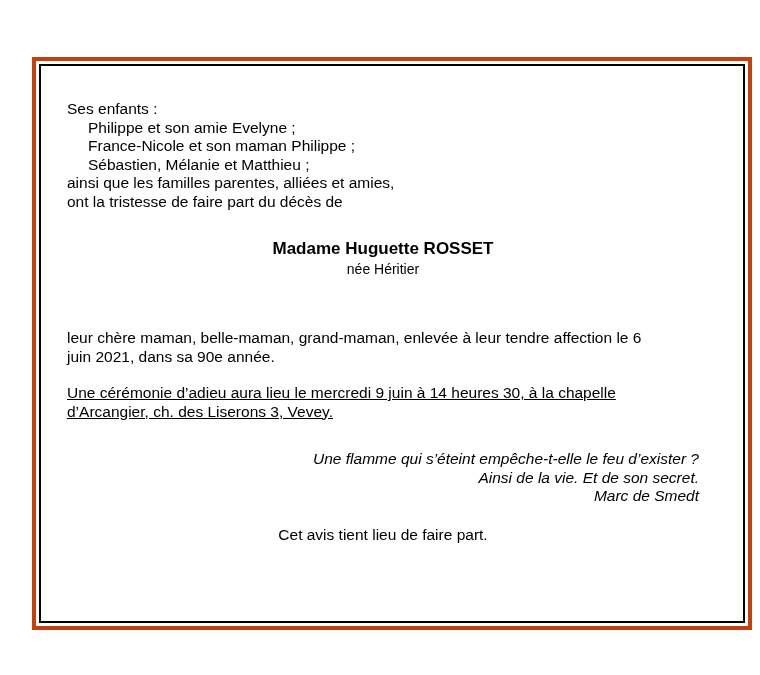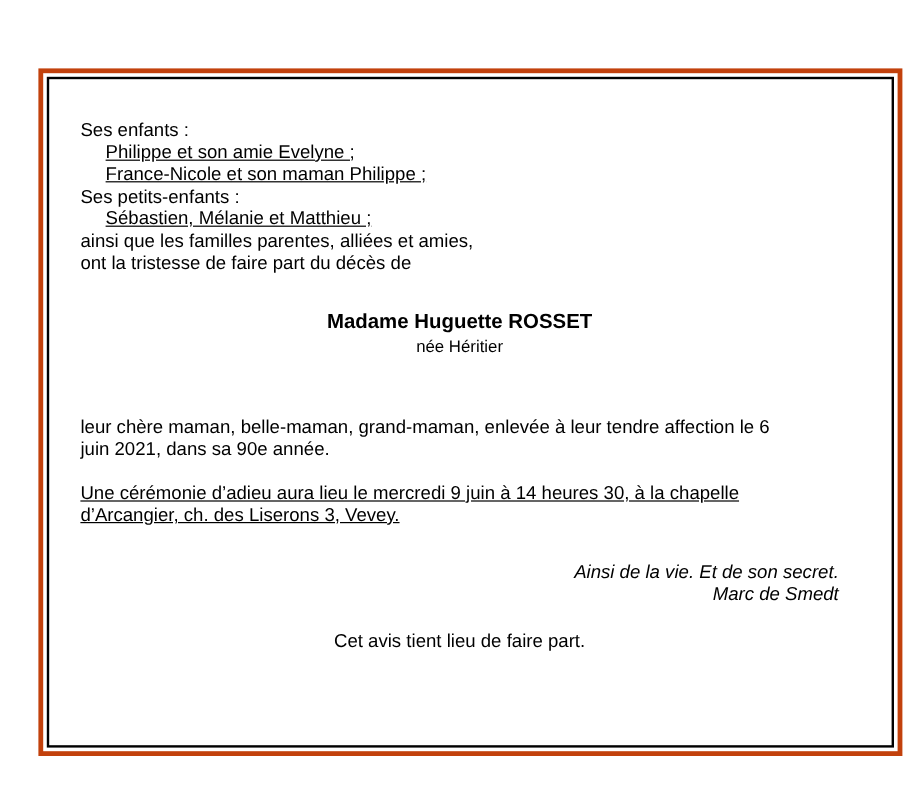--- a/index.html
+++ b/index.html
@@ -32,21 +32,21 @@
   }
   .content {
     position: absolute;
     inset: 0;
     padding: 34px 44px 0 26px;
     font-size: 15.5px;
     line-height: 18.5px;
     overflow: hidden;
   }
   .line { white-space: nowrap; }
-  .family-list .indent { padding-left: 21px; text-decoration: underline; }
+  .family-list .indent { padding-left: 21px; }
   .deceased-block {
     margin-top: 28px;
     text-align: center;
   }
   .deceased-name {
     font-weight: bold;
     font-size: 17px;
     line-height: 20px;
     white-space: nowrap;
     text-align: center;
@@ -72,21 +72,20 @@
 <body>
 
 <div class="frame-outer">
   <div class="frame-inner">
     <div class="content">
 
       <div class="family-list">
         <div class="line">Ses enfants :</div>
         <div class="line indent">Philippe et son amie Evelyne ;</div>
         <div class="line indent">France-Nicole et son maman Philippe ;</div>
-        <div class="line">Ses petits-enfants :</div>
         <div class="line indent">Sébastien, Mélanie et Matthieu ;</div>
         <div class="line">ainsi que les familles parentes, alliées et amies,</div>
         <div class="line">ont la tristesse de faire part du décès de</div>
       </div>
 
       <div class="deceased-block">
         <div class="deceased-name">Madame Huguette ROSSET</div>
         <div class="maiden-name">née Héritier</div>
       </div>
 
@@ -94,20 +93,21 @@
         <div class="line">leur chère maman, belle-maman, grand-maman, enlevée à leur tendre affection le 6</div>
         <div class="line">juin 2021, dans sa 90e année.</div>
       </div>
 
       <div class="para-2">
         <div class="line">Une cérémonie d’adieu aura lieu le mercredi 9 juin à 14 heures 30, à la chapelle</div>
         <div class="line">d’Arcangier, ch. des Liserons 3, Vevey.</div>
       </div>
 
       <div class="quote-block">
+        <div class="line">Une flamme qui s’éteint empêche-t-elle le feu d’exister ?</div>
         <div class="line">Ainsi de la vie. Et de son secret.</div>
         <div class="line">Marc de Smedt</div>
       </div>
 
       <div class="closing-line">Cet avis tient lieu de faire part.</div>
 
     </div>
   </div>
 </div>
 

